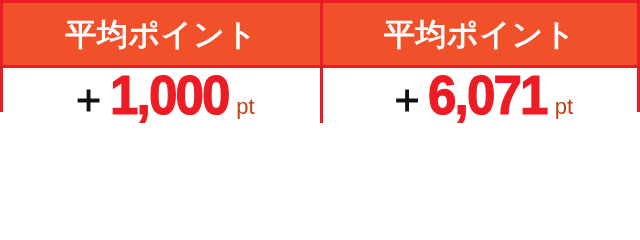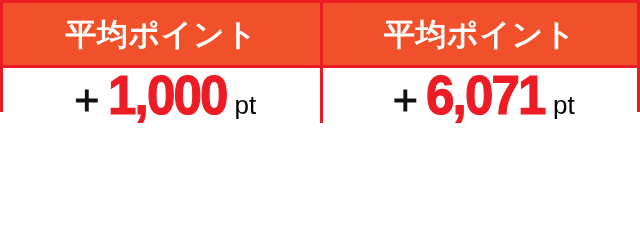--- a/index.html
+++ b/index.html
@@ -88,22 +88,22 @@
   .value-number {
     color: #ED1C24;
     font-size: 55px;
     font-weight: 700;
     letter-spacing: -2px;
     transform: scaleX(0.93);
     transform-origin: left center;
     -webkit-text-stroke: 1.2px #ED1C24;
   }
   .value-unit {
-    color: #000000;
-    font-size: 26px;
+    color: #c2410c;
+    font-size: 22px;
     font-weight: 400;
     margin-left: -1px;
     text-align: center;
   }
 </style>
 </head>
 <body>
 
 <div class="points-table">
 

